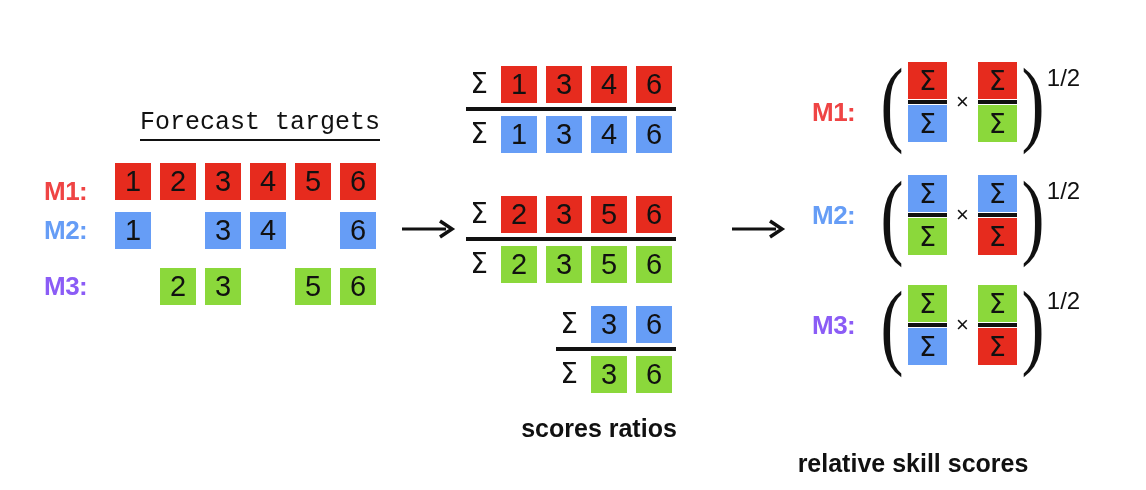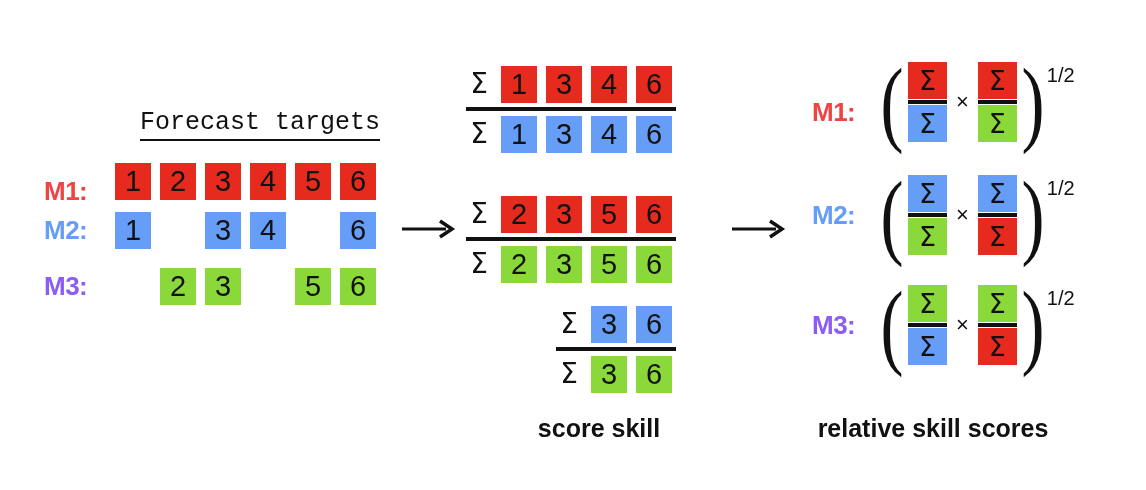--- a/index.html
+++ b/index.html
@@ -139,21 +139,21 @@
     font-size: 27px;
     font-family: "DejaVu Sans", sans-serif;
   }
   .sfrac .frac-bar { width: 39px; height: 4px; }
   .times {
     font-size: 22px;
     color: #111111;
     margin: 0 9px;
   }
   .expo {
-    font-size: 20px;
+    font-size: 24px;
     color: #111111;
     align-self: flex-start;
     margin-top: 2px;
     margin-left: -2px;
   }
 
   
   .caption {
     position: absolute;
     top: 414px;
@@ -315,16 +315,16 @@
         <div class="sfrac">
           <div class="cell c-green">Σ</div>
           <div class="frac-bar"></div>
           <div class="cell c-red">Σ</div>
         </div>
         <span class="paren">)</span>
         <span class="expo">1/2</span>
       </div>
     </div>
 
-  <div class="caption" style="left:470px; width:258px;">score skill</div>
-  <div class="caption" style="left:788px; width:290px;">relative skill scores</div>
+  <div class="caption" style="left:470px; width:258px;">scores ratios</div>
+  <div class="caption" style="left:768px; width:290px;margin-top:35px;">relative skill scores</div>
 
 </div>
 
 </body></html>

